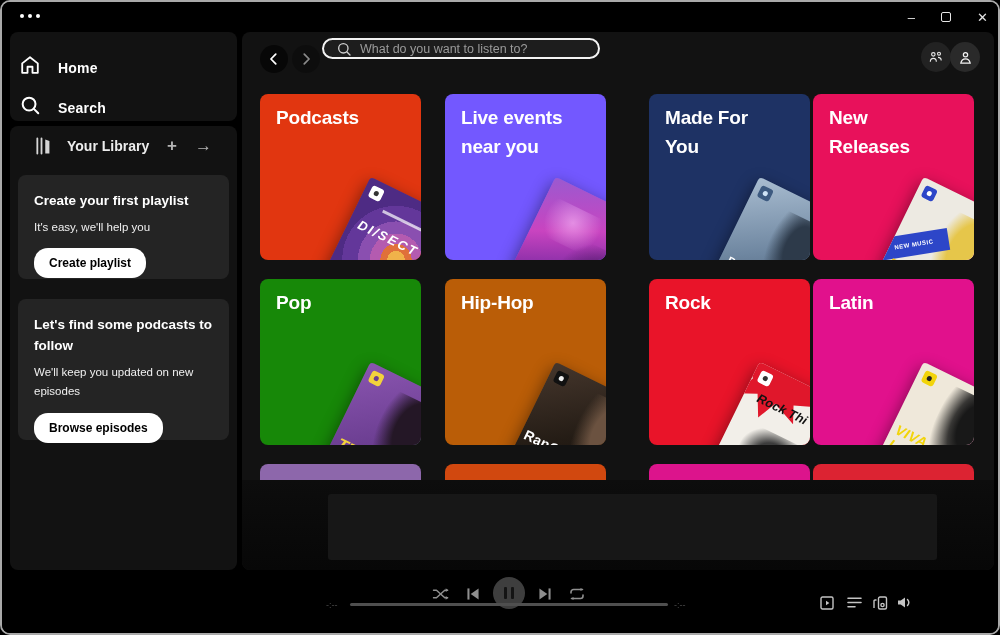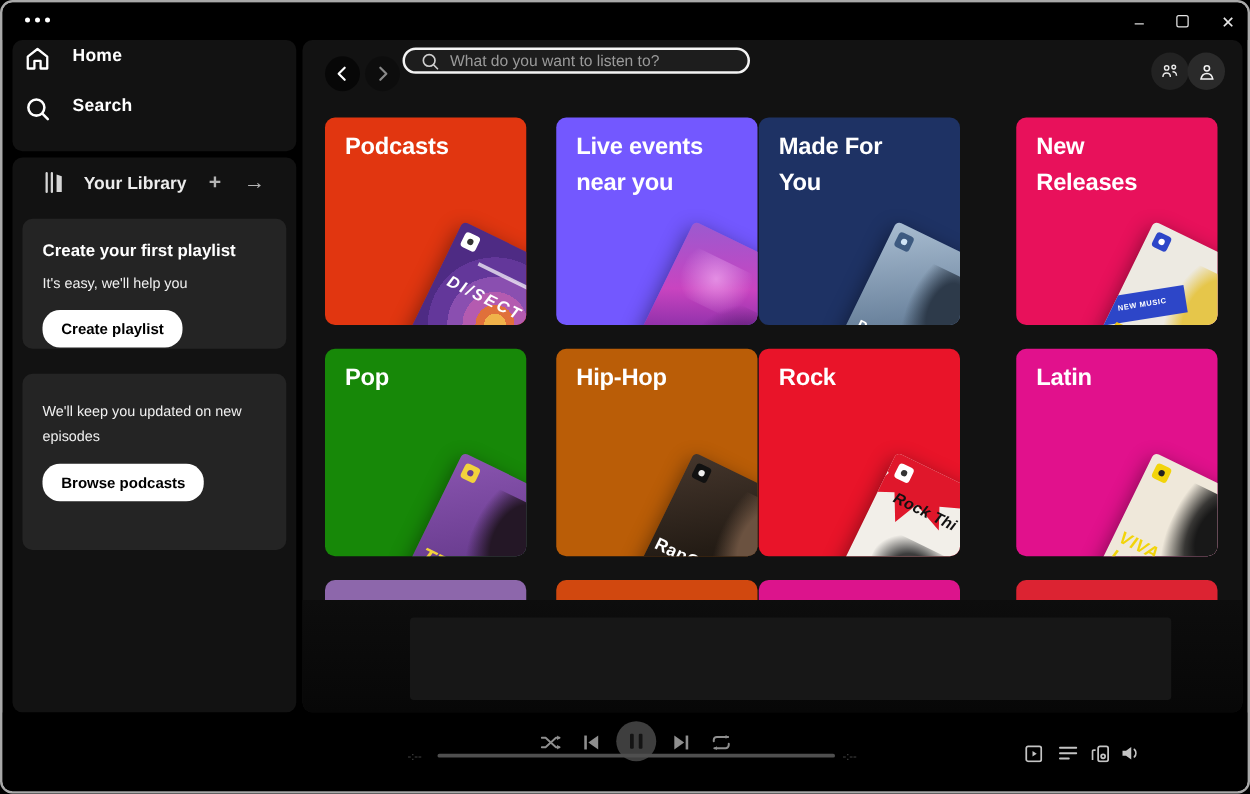--- a/index.html
+++ b/index.html
@@ -12,21 +12,21 @@
   .titlebar { position:absolute; top:0; left:0; right:0; height:30px; background:#000; }
   .menu-dots { position:absolute; left:18px; top:12px; display:flex; gap:4px; }
   .menu-dots i { width:4px; height:4px; border-radius:50%; background:#fff; }
   .win-controls { position:absolute; right:10px; top:0; height:30px; display:flex; align-items:center; gap:26px; }
   .win-btn { color:#e6e6e6; font-size:13px; line-height:1; cursor:default; }
   .win-max { width:10px; height:10px; border:1.4px solid #e6e6e6; border-radius:2px; }
 
   
   .panel { position:absolute; background:#121212; border-radius:8px; }
   .nav-panel { left:8px; top:30px; width:227px; height:89px; }
-  .nav-row { display:flex; align-items:flex-start; gap:17px; height:40px; padding:0 9px; }
+  .nav-row { display:flex; align-items:flex-end; gap:17px; height:40px; padding:0 9px; }
   .nav-row:first-child { margin-top:4px; }
   .nav-label { color:#fff; font-weight:bold; font-size:14px; letter-spacing:.2px; }
 
   .lib-panel { left:8px; top:124px; width:227px; height:444px; }
   .lib-header { display:flex; align-items:center; height:40px; padding:0 16px 0 24px; }
   .lib-label { color:#ececec; font-weight:bold; font-size:14px; margin-left:13px; flex:1; }
   .lib-action { color:#b3b3b3; font-size:17px; font-weight:bold; padding:0 9px; }
   .side-card { position:absolute; left:8px; width:211px; background:#242424; border-radius:8px; padding:16px; }
   .side-card.first { top:49px; height:104px; }
   .side-card.second { top:173px; height:141px; }
@@ -47,21 +47,21 @@
                      font-family:inherit; width:100%; }
   .searchbar input::placeholder { color:#9a9a9a; }
   .top-circle { position:absolute; top:10px; width:30px; height:30px; border-radius:50%; background:#222;
                 display:flex; align-items:center; justify-content:center; }
   .friends-btn { left:679px; } .profile-btn { left:708px; background:#2a2a2a; }
 
   
   .browse-card { position:absolute; width:161px; height:166px; border-radius:8px; overflow:hidden; }
   .browse-card .title { position:absolute; left:16px; top:10px; right:24px; color:#fff; font-weight:bold;
                         font-size:19px; line-height:1.5; letter-spacing:-.2px; z-index:3; }
-  .c0 { left:18px; }  .c1 { left:203px; } .c2 { left:365px; } .c3 { left:571px; }
+  .c0 { left:18px; }  .c1 { left:203px; } .c2 { left:407px; } .c3 { left:571px; }
   .r0 { top:62px; }   .r1 { top:247px; }  .r2 { top:432px; height:40px; }
   .art { position:absolute; width:102px; height:102px; right:-24px; bottom:-36px; border-radius:4px;
          transform:rotate(26deg); box-shadow:0 5px 16px rgba(0,0,0,.45); overflow:hidden; }
   .chip { position:absolute; left:6px; top:6px; width:13px; height:13px; border-radius:3px; background:#fff; }
   .chip::after { content:""; position:absolute; left:4px; top:4px; width:5px; height:5px; border-radius:50%; background:#333; }
   .art-text { position:absolute; color:#fff; font-weight:bold; }
 
   .art-podcasts { background:radial-gradient(circle at 58% 62%, #f0b24a 0 10%, #e0703a 10% 18%, #b45bb0 18% 30%, #8a4fb0 30% 44%, #63379a 44% 62%, #4e2b84 62% 100%); }
   .art-podcasts .art-text { left:10px; top:40px; font-size:13px; letter-spacing:2px; font-style:italic; }
   .art-podcasts .mini-line { position:absolute; left:26px; top:24px; width:60px; height:3px; background:rgba(255,255,255,.7); }
@@ -182,22 +182,23 @@
       <span class="lib-action">→</span>
     </div>
 
     <div class="side-card first">
       <h3>Create your first playlist</h3>
       <p>It's easy, we'll help you</p>
       <button class="pill-btn">Create playlist</button>
     </div>
 
     <div class="side-card second">
+      <h3>Let's find some podcasts to follow</h3>
       <p>We'll keep you updated on new episodes</p>
-      <button class="pill-btn">Browse podcasts</button>
+      <button class="pill-btn">Browse episodes</button>
     </div>
   </div>
 
   <div class="panel main-panel">
 
     <div class="topbar">
       <div class="nav-circle nav-back">
         <svg width="14" height="14" viewBox="0 0 16 16">
             <path d="M10 2.5 4.5 8 10 13.5" fill="none" stroke="#fff" stroke-width="2" stroke-linecap="round" stroke-linejoin="round"></path>
           </svg>

